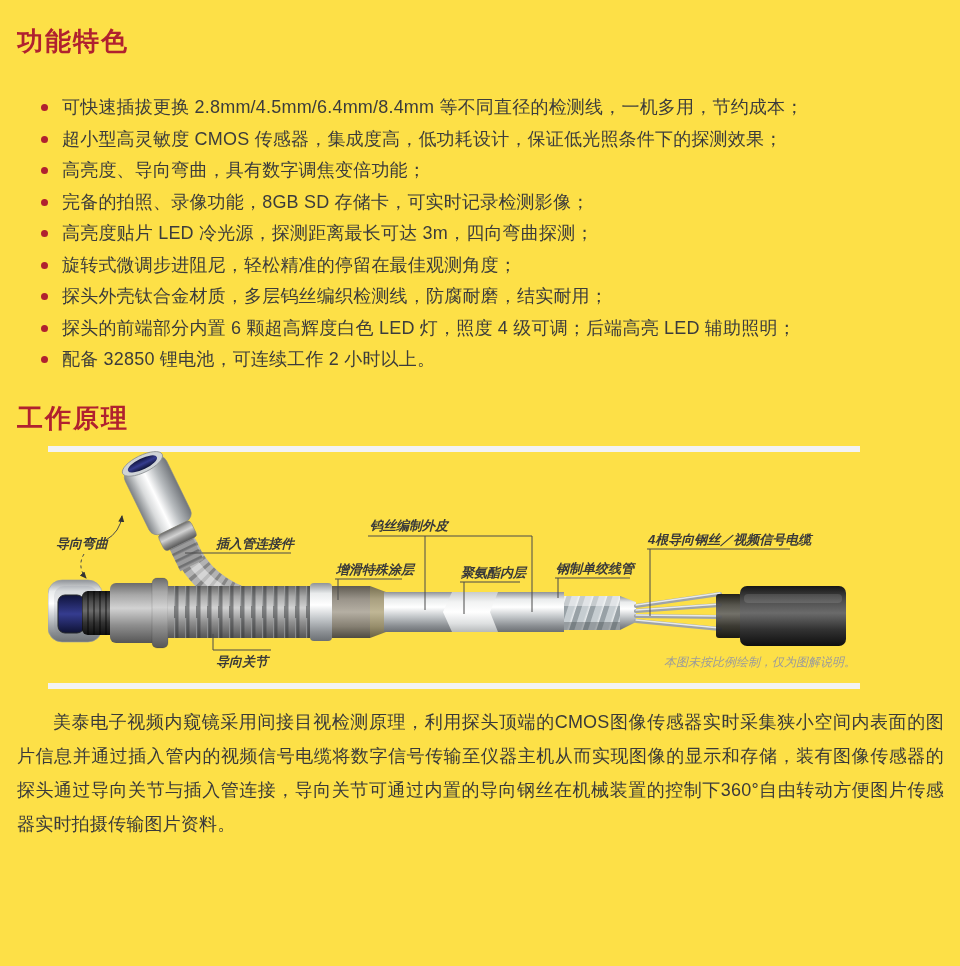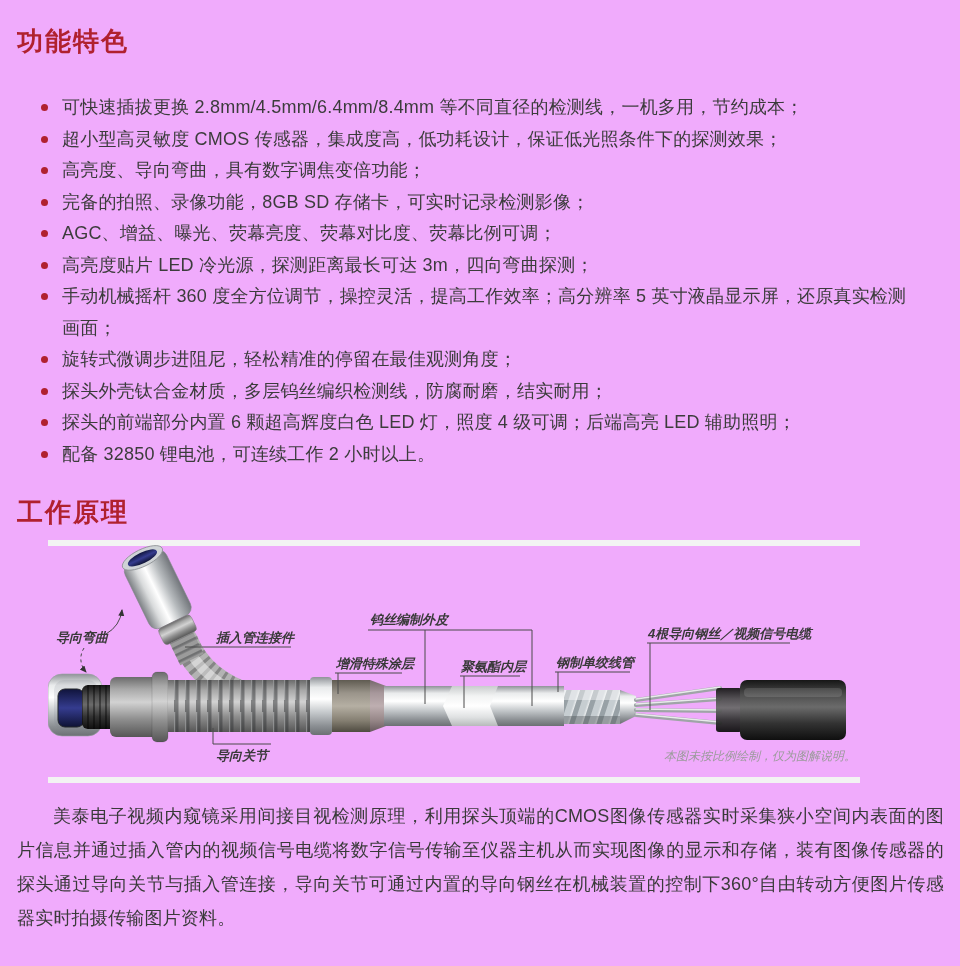--- a/index.html
+++ b/index.html
@@ -1,17 +1,17 @@
 <!DOCTYPE html>
 <html><head>
 <meta charset="utf-8">
 <style>
   html,body{margin:0;padding:0;background:#ffffff;}
   body{font-family:"Liberation Sans","DejaVu Sans",sans-serif;color:#3c3c3c;}
-  .page{position:relative;width:960px;height:966px;background:#f0abfc;overflow:hidden;}
+  .page{position:relative;width:960px;height:966px;background:#fde047;overflow:hidden;}
 
   h2.sec-heading{
     margin:0;color:#b0212f;font-size:26px;font-weight:bold;
     letter-spacing:2px;line-height:1.2;
   }
   .features-heading{padding:26px 0 10px 17px;}
   .principle-heading{padding:12px 4px 6px 17px;}
 
   ul.feature-list{list-style:none;margin:15px;padding:10px 33px 0 24px;max-width:880px;box-sizing:content-box;}
   ul.feature-list li{
@@ -40,23 +40,21 @@
 
 <div class="page">
 
   <section>
     <h2 class="sec-heading features-heading">功能特色</h2>
     <ul class="feature-list">
       <li>可快速插拔更换 2.8mm/4.5mm/6.4mm/8.4mm 等不同直径的检测线，一机多用，节约成本；</li>
       <li>超小型高灵敏度 CMOS 传感器，集成度高，低功耗设计，保证低光照条件下的探测效果；</li>
       <li>高亮度、导向弯曲，具有数字调焦变倍功能；</li>
       <li>完备的拍照、录像功能，8GB SD 存储卡，可实时记录检测影像；</li>
-      <li>AGC、增益、曝光、荧幕亮度、荧幕对比度、荧幕比例可调；</li>
       <li>高亮度贴片 LED 冷光源，探测距离最长可达 3m，四向弯曲探测；</li>
-      <li>手动机械摇杆 360 度全方位调节，操控灵活，提高工作效率；高分辨率 5 英寸液晶显示屏，还原真实检测画面；</li>
       <li>旋转式微调步进阻尼，轻松精准的停留在最佳观测角度；</li>
       <li>探头外壳钛合金材质，多层钨丝编织检测线，防腐耐磨，结实耐用；</li>
       <li>探头的前端部分内置 6 颗超高辉度白色 LED 灯，照度 4 级可调；后端高亮 LED 辅助照明；</li>
       <li>配备 32850 锂电池，可连续工作 2 小时以上。</li>
     </ul>
   </section>
 
   <section>
     <h2 class="sec-heading principle-heading">工作原理</h2>
 

